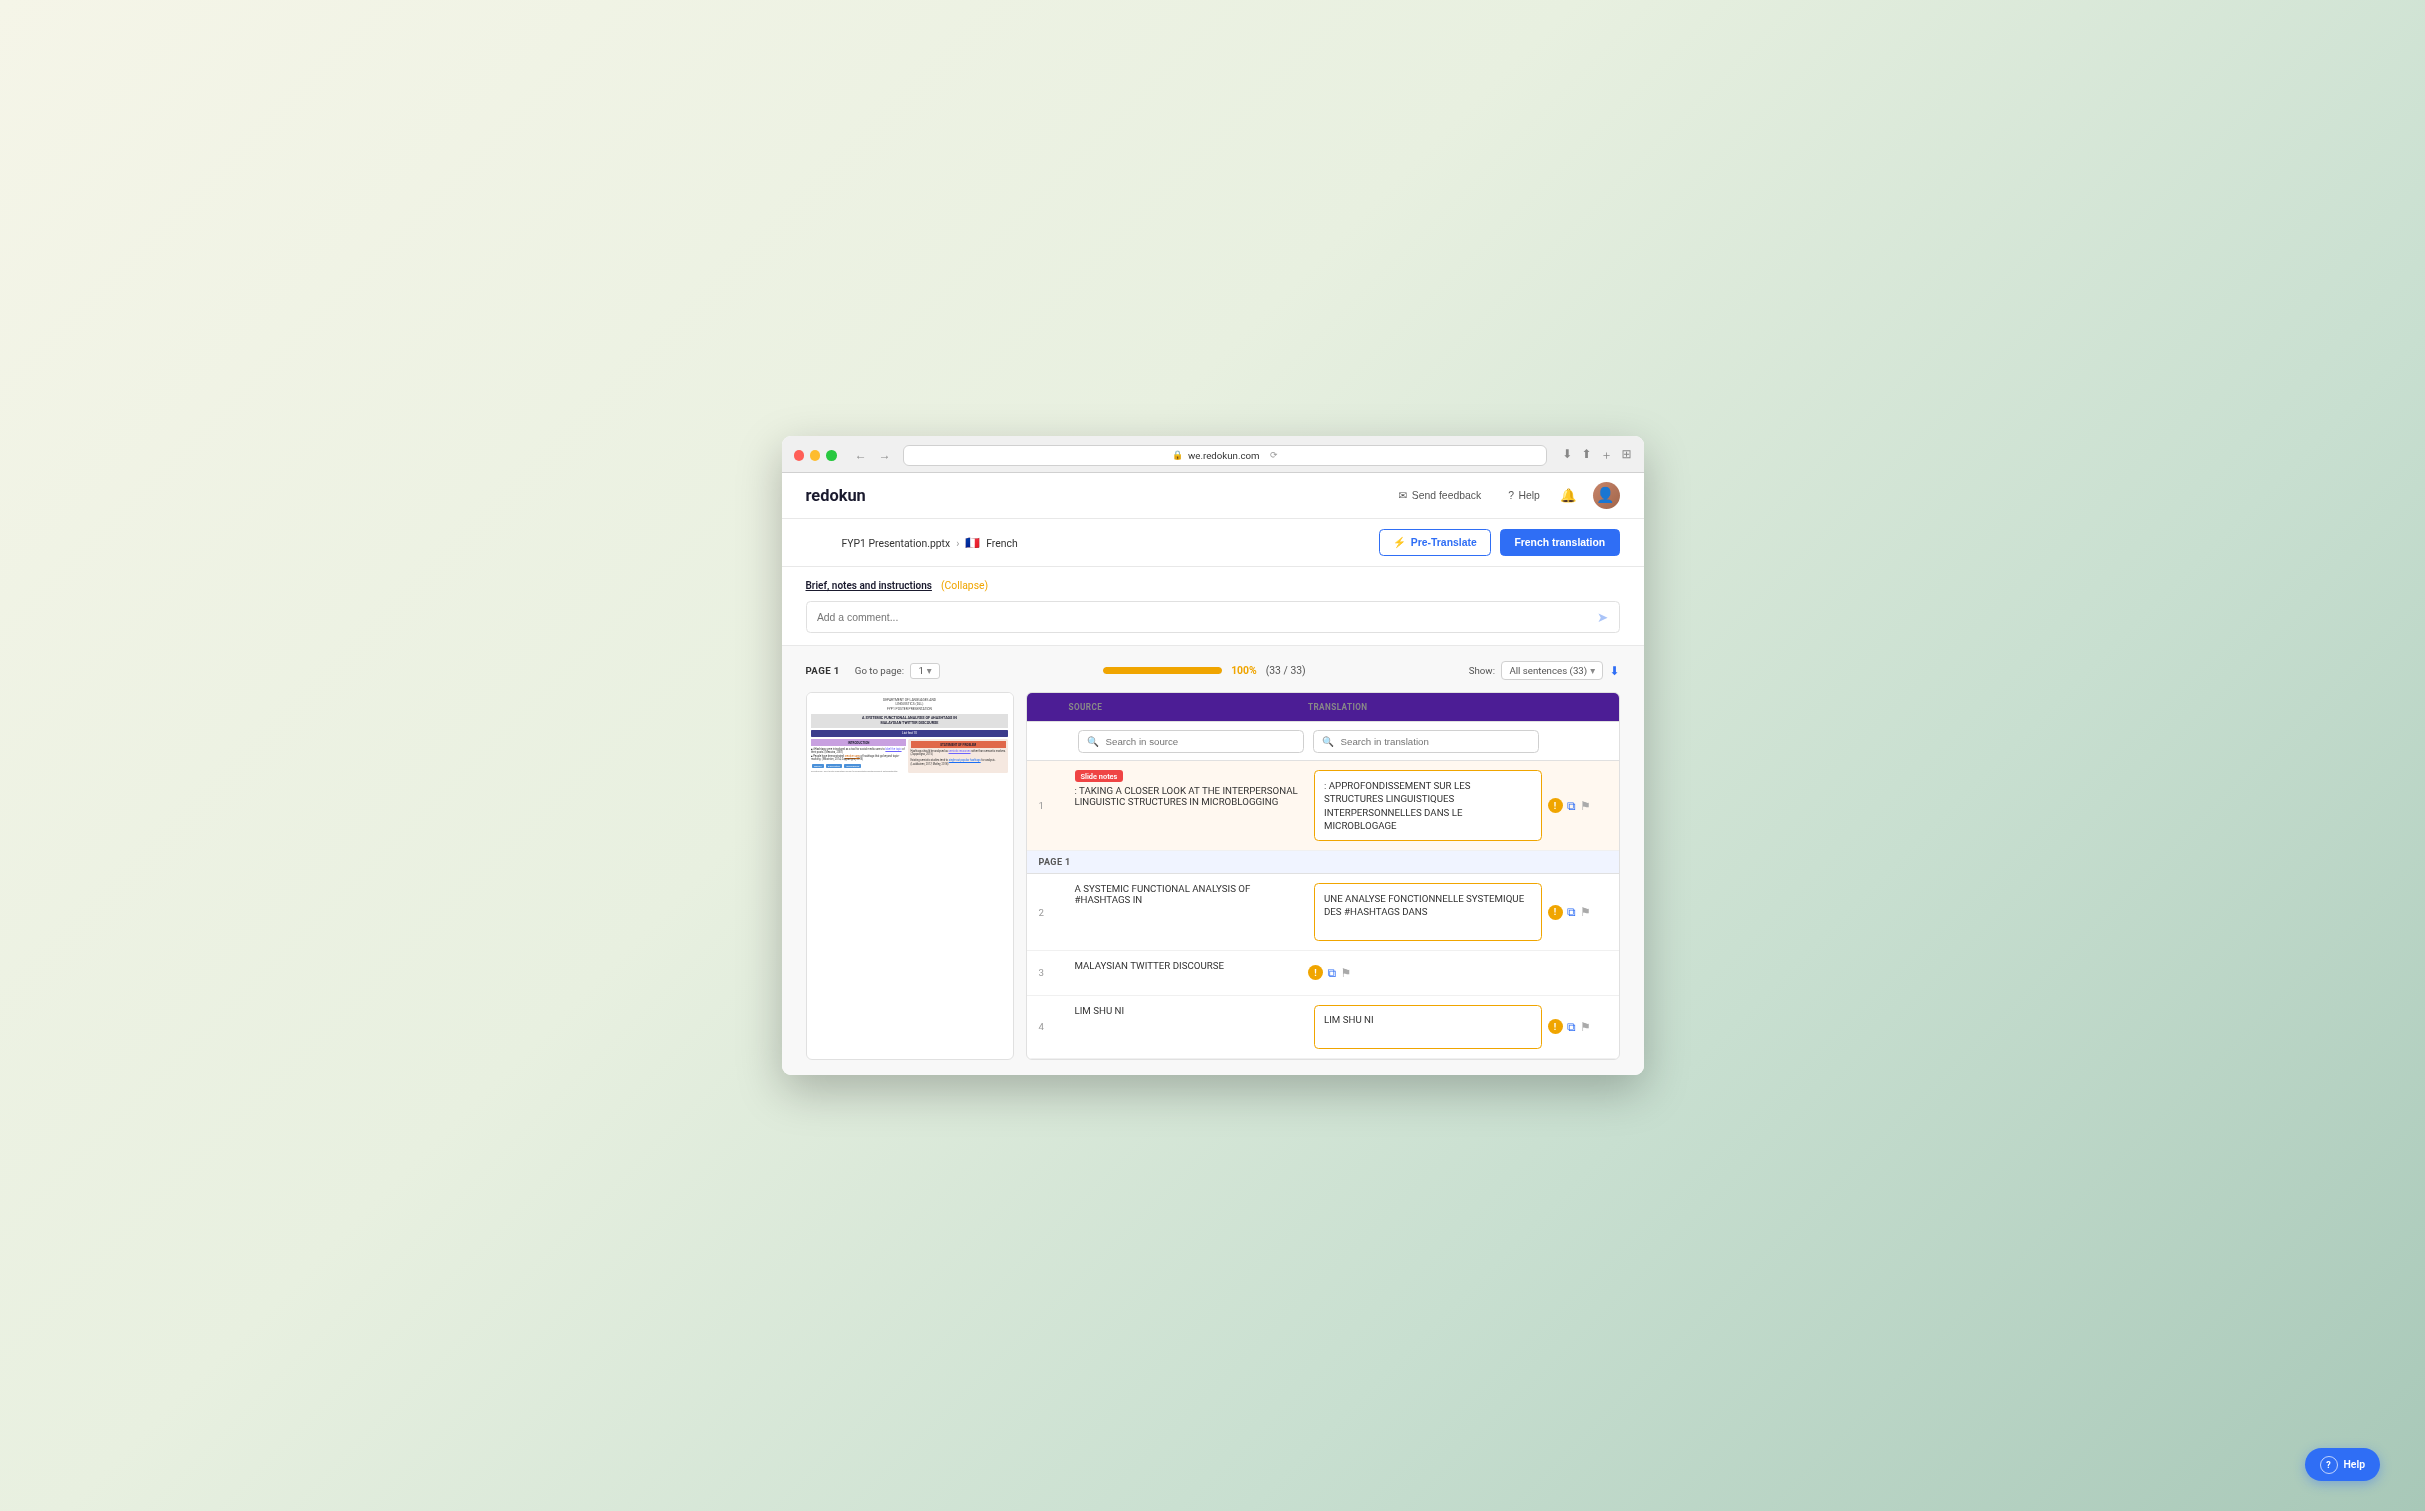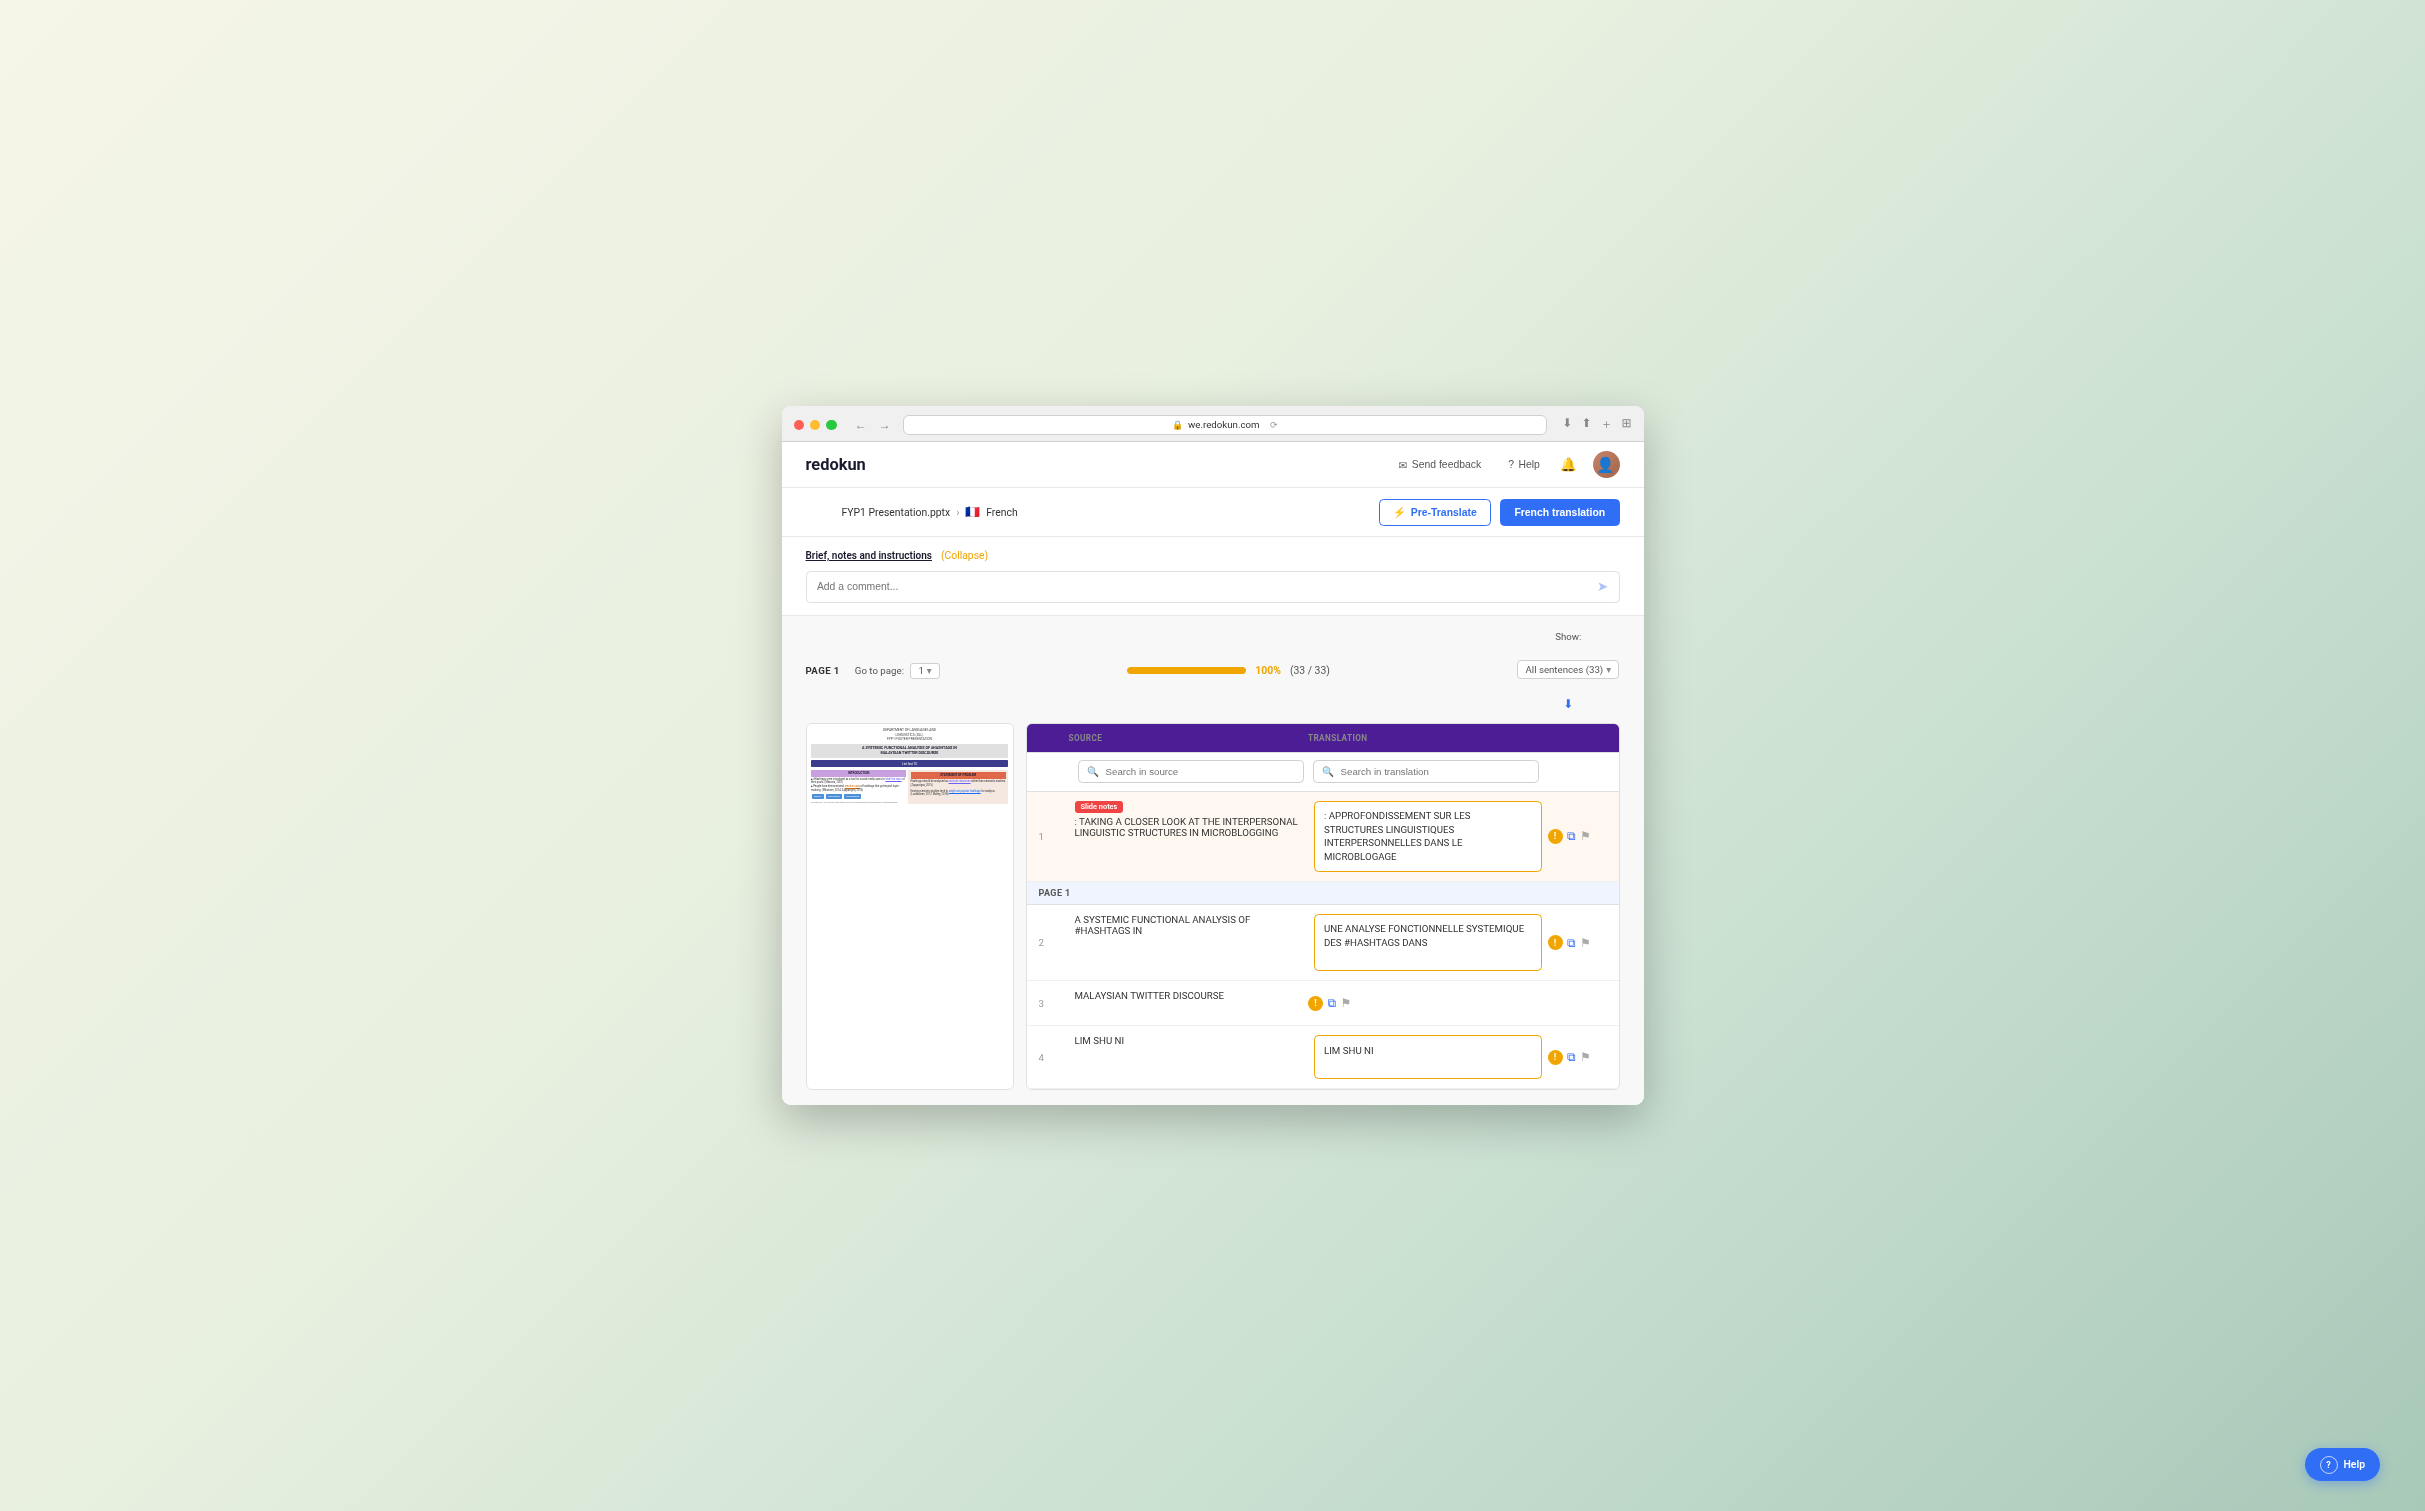--- a/index.html
+++ b/index.html
@@ -262,24 +262,23 @@
     }
     .progress-label {
       font-size: 10.4px;
       font-weight: 700;
       color: #f0a500;
     }
     .progress-count { font-size: 10.4px; color: #555; }
     .show-filter {
       display: flex;
       align-items: center;
-      gap: 18px;
+      gap: 6px;
       font-size: 9.7px;
       color: #555;
-      flex-direction: column;
     }
     .show-filter-btn {
       background: #fff;
       border: 0.7px solid #d0d0d0;
       border-radius: 4px;
       padding: 3px 7.4px;
       font-size: 9.7px;
       cursor: pointer;
       display: flex;
       align-items: center;

